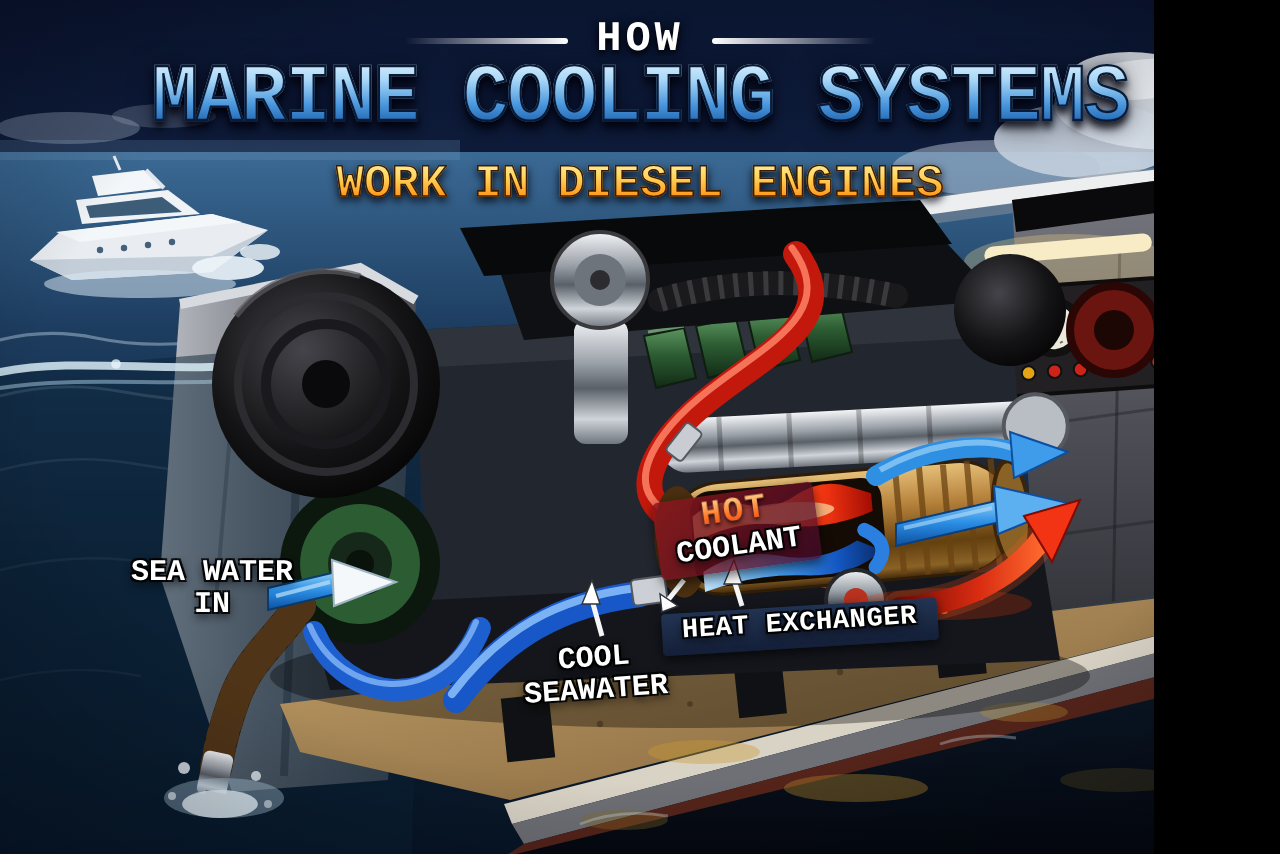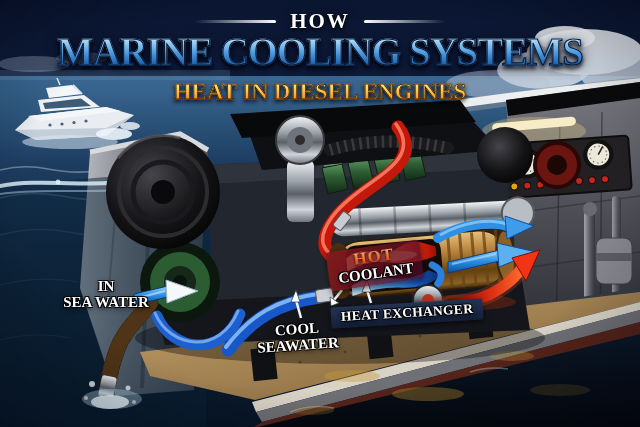--- a/index.html
+++ b/index.html
@@ -1,18 +1,18 @@
 <!DOCTYPE html>
 <html><head>
 <meta charset="utf-8">
 <style>
   html,body{margin:0;padding:0;background:#000;}
   .stage{
-    position:relative;width:640px;height:427px;overflow:hidden;
-    font-family:Liberation Serif, serif;
+    position:relative;width:577px;height:427px;overflow:hidden;
+    font-family:Liberation Mono, monospace;
     background:#1d4ed8;
   }
   .stage svg{position:absolute;inset:0;}
   
   .hdr{position:absolute;left:0;top:0;width:640px;text-align:center;z-index:5;pointer-events:none;}
   .kicker-row{position:absolute;top:9px;left:0;width:640px;display:flex;align-items:center;justify-content:center;gap:14px;}
   .kicker-line{width:82px;height:3px;border-radius:2px;background:linear-gradient(to right,rgba(255,255,255,0),#fff);} 
   .kicker-line.r{background:linear-gradient(to left,rgba(255,255,255,0),#fff);}
   .kicker{font-size:21px;font-weight:700;letter-spacing:2px;color:#fff;
     text-shadow:0 2px 3px rgba(0,0,0,.8),0 0 6px rgba(0,0,0,.6);}
@@ -420,26 +420,26 @@
   <rect x="0" y="0" width="640" height="427" fill="url(#vigG)"></rect>
 </svg>
 
   <div class="hdr">
     <div class="kicker-row">
       <div class="kicker-line"></div>
       <div class="kicker">HOW</div>
       <div class="kicker-line r"></div>
     </div>
     <div class="title-main">MARINE COOLING SYSTEMS</div>
-    <div class="title-sub">HEAT IN DIESEL ENGINES</div>
+    <div class="title-sub">WORK IN DIESEL ENGINES</div>
   </div>
 
   <div class="lbl lbl-seain">
+    <div>SEA WATER</div>
     <div>IN</div>
-    <div>SEA WATER</div>
   </div>
 
   <div class="lbl lbl-cool">
     <div>COOL</div>
     <div>SEAWATER</div>
   </div>
 
   <div class="lbl plate-hot">
     <div class="hot">HOT</div>
     <div>COOLANT</div>

